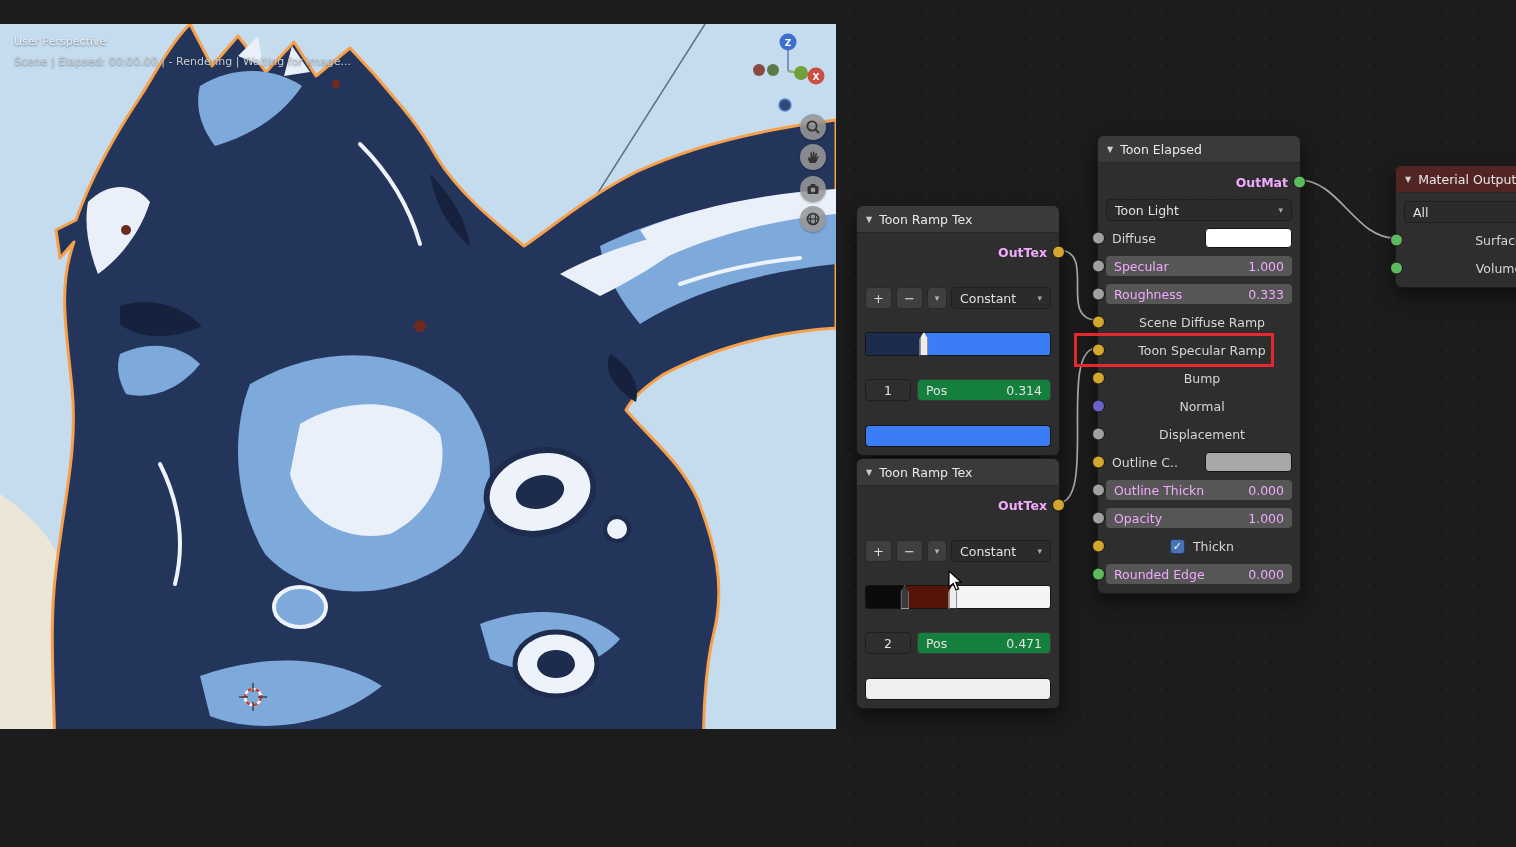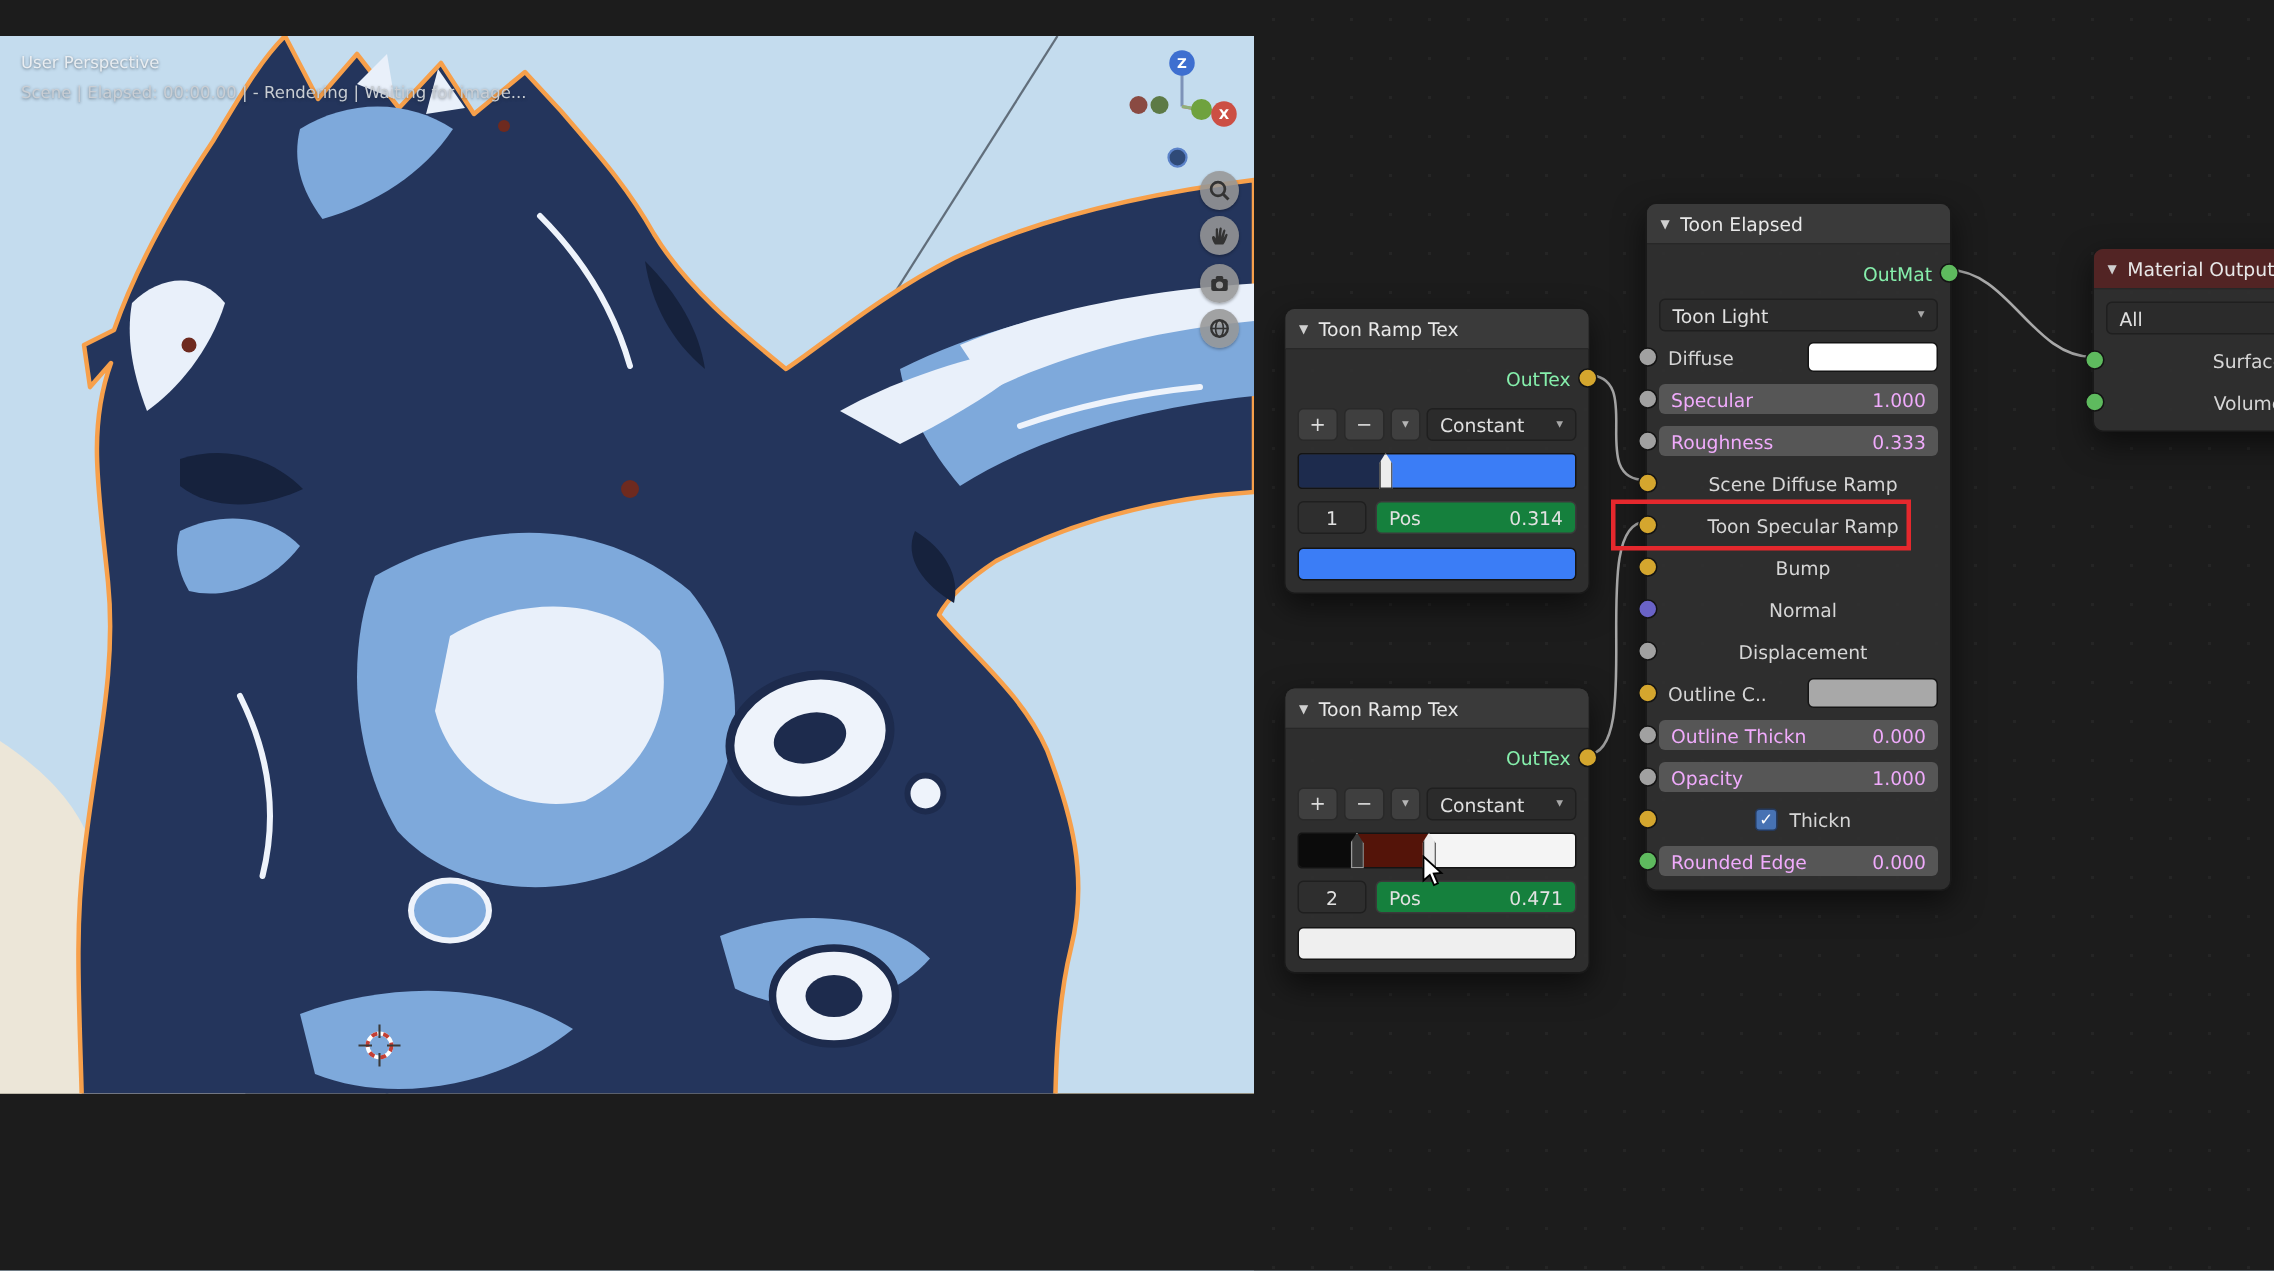--- a/index.html
+++ b/index.html
@@ -26,23 +26,23 @@
     background-image:radial-gradient(#252525 1px,transparent 1.2px);
     background-size:26px 26px;}
   svg.wires{position:absolute;left:0;top:0;pointer-events:none;}
   .node{position:absolute;background:rgba(48,48,48,.97);border:1px solid #191919;border-radius:7px;
     box-shadow:0 8px 20px rgba(0,0,0,.55);color:#d6d6d6;font-size:12.5px;}
   .node-header{display:flex;align-items:center;gap:7px;height:26px;padding:0 9px;background:#3a3a3a;
     border-bottom:1px solid #272727;border-radius:6px 6px 0 0;font-size:12.5px;color:#e8e8e8;}
   .node-header .tri{font-size:8px;color:#cfcfcf;}
   .mo-header{background:#522424;}
   .node-body{padding:8px;display:flex;flex-direction:column;gap:6px;}
-  .gap9 .node-body{gap:9px;}
+  .gap9 .node-body{gap:24px;}
   .row{position:relative;height:22px;display:flex;align-items:center;justify-content:center;}
-  .row.out{justify-content:flex-end;padding-right:4px;color:#86efac;}
+  .row.out{justify-content:flex-end;padding-right:4px;color:#f0abfc;font-weight:bold;}
   .row.lbl{padding-left:6px;}
   .socket{position:absolute;top:50%;width:11px;height:11px;border-radius:50%;border:1px solid #141414;
     transform:translateY(-50%);z-index:6;}
   .socket.in{left:-14px;}
   .socket.outp{right:-14px;}
   .toolbar{display:flex;gap:4px;width:100%;}
   .btn{display:flex;align-items:center;justify-content:center;background:#3f3f3f;border:1px solid #292929;
     border-radius:4px;height:22px;color:#dcdcdc;box-sizing:border-box;}
   .btn.sq{width:27px;font-size:13px;}
   .btn.sm{width:20px;font-size:9px;color:#b5b5b5;}

